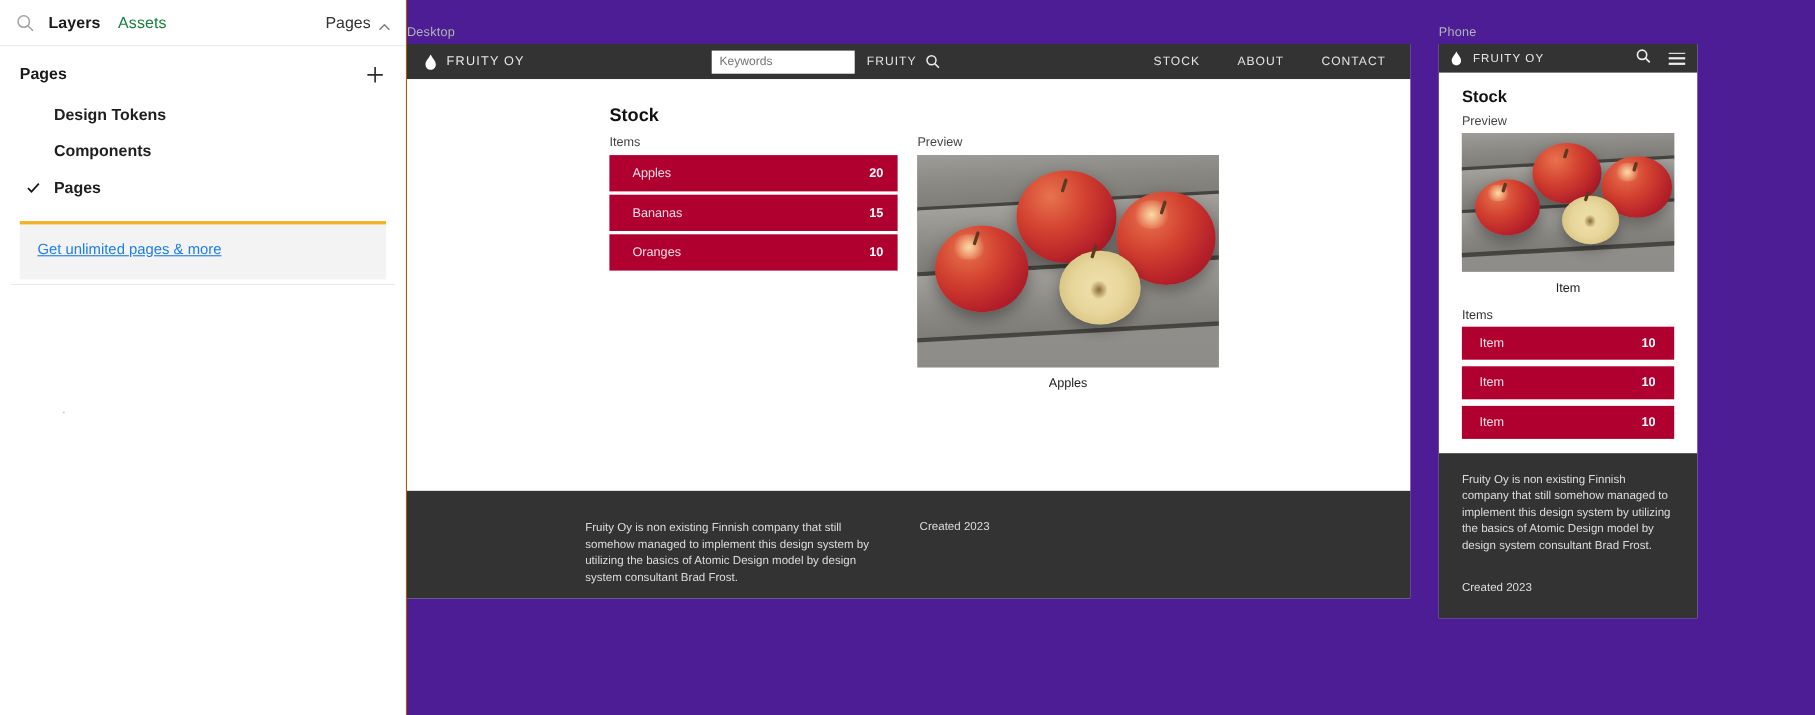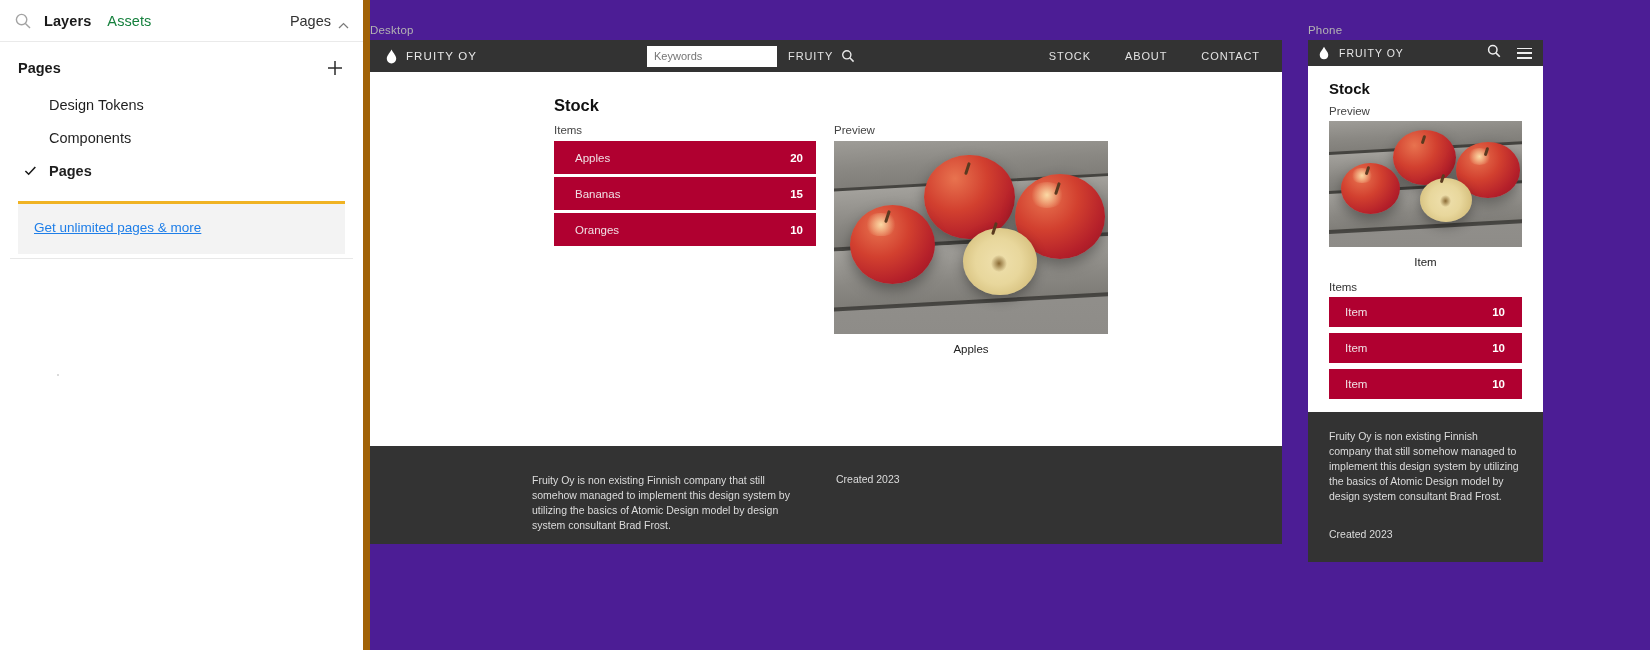--- a/index.html
+++ b/index.html
@@ -9,21 +9,21 @@
     background: #ffffff;
     overflow: hidden;
   }
 
   #app { position: relative; width: 1650px; height: 650px; display: flex; }
 
   
   .left-panel {
     width: 370px; height: 650px;
     background: #ffffff;
-    border-right: 7px solid #a16207;
+    border-right: 1px solid #a16207;
     flex: 0 0 370px;
     position: relative;
   }
   .lp-tabs {
     height: 42px;
     display: flex; align-items: center;
     padding: 0 14px;
     border-bottom: 1px solid #eaeaea;
     position: relative;
   }
@@ -48,21 +48,21 @@
     margin-left: auto; width: 20px; height: 20px;
     display: flex; align-items: center; justify-content: center;
   }
 
   .page-row {
     display: flex; align-items: center;
     height: 33px; padding: 0 18px 0 24px;
     font-size: 14.5px; color: #1f1f1f;
   }
   .page-row .check { width: 17px; margin-right: 8px; display: flex; align-items: center; }
-  .page-row .label { margin-left: 0; }
+  .page-row .label { margin-left: 0; font-weight: bold; }
   .page-row.indent .label { margin-left: 25px; }
   .page-row.sel .label { font-weight: 700; }
 
   .notice-wrap { padding: 14px 18px 0 18px; }
   .notice {
     background: #f3f3f3;
     border-top: 3px solid #f0b323;
     padding: 14px 16px 18px 16px;
   }
   .notice .n1 { font-size: 13.5px; color: #1f1f1f; margin-bottom: 5px; }

